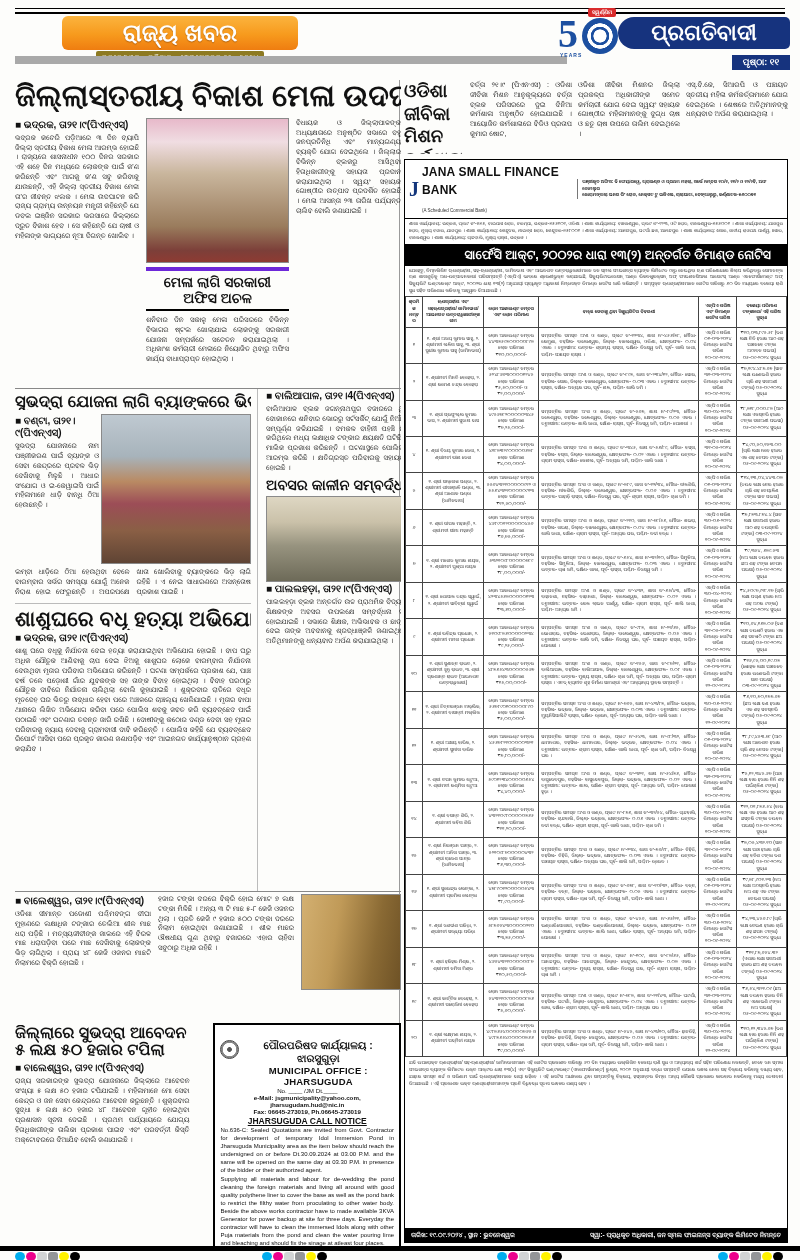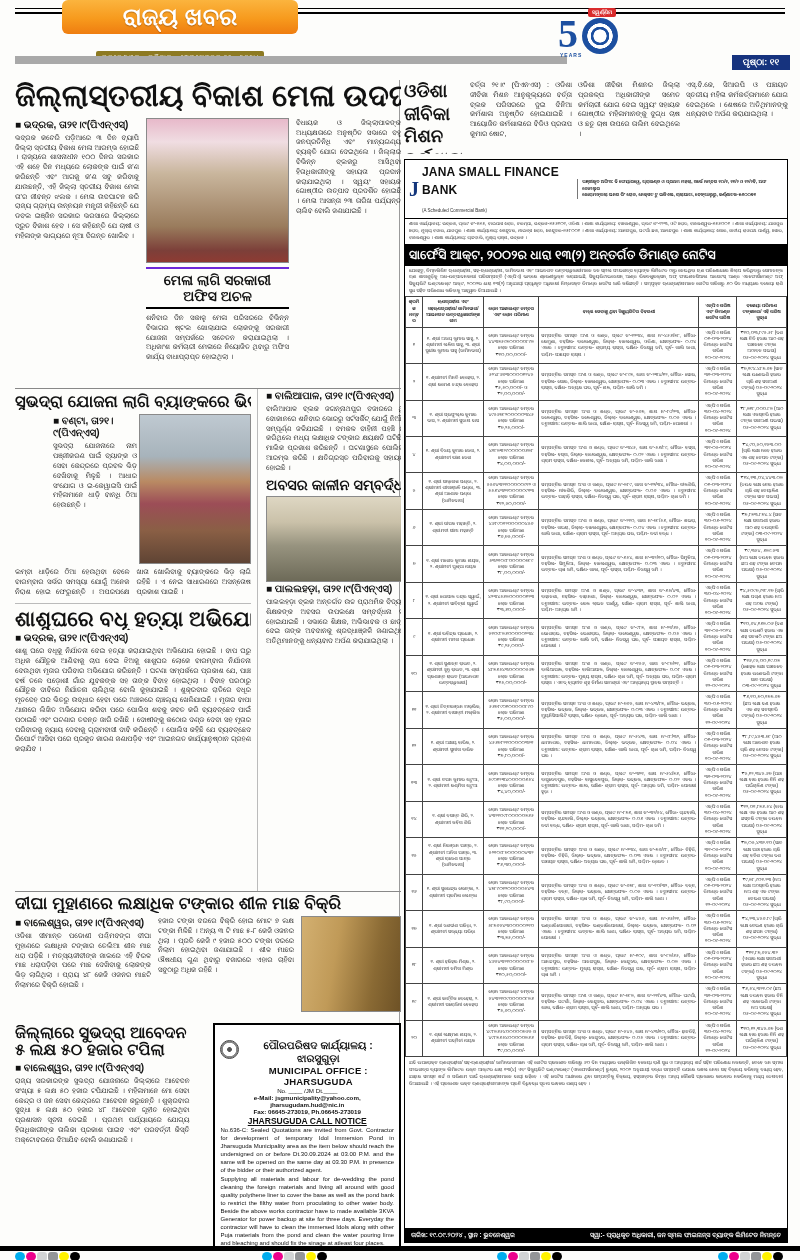--- a/index.html
+++ b/index.html
@@ -1,21 +1,21 @@
 <!DOCTYPE html>
 <html><head>
 <meta charset="utf-8">
 <style>
   html,body{margin:0;padding:0;}
   body{width:800px;height:1260px;position:relative;background:#fdfdfb;color:#111;
        font-family:"Liberation Sans",sans-serif;overflow:hidden;}
   .abs{position:absolute;}
   
   .top-rule{left:15px;top:8px;width:770px;height:3px;border-top:1.2px solid #000;border-bottom:2.4px solid #000;}
-  .mast-banner{left:62px;top:0;width:236px;height:34px;border-radius:6px;
+  .mast-banner{left:62px;top:16px;width:236px;height:34px;border-radius:6px;
       background:linear-gradient(180deg,#fbb43e 0%,#f79a1d 55%,#ef7d10 100%);
       display:flex;align-items:center;justify-content:center;color:#fff;font-size:24px;font-weight:800;
       text-shadow:0 1px 1px rgba(90,40,0,.4);}
   .mast-date{left:96px;top:51px;width:168px;height:13px;background:#8d7a22;color:#fff;font-size:7.5px;
       display:flex;align-items:center;justify-content:center;border-radius:2px;letter-spacing:.3px;}
   .gray-bar{left:15px;top:56px;width:552px;height:8px;background:#a9a9a9;}
   .logo-wrap{left:558px;top:8px;width:232px;height:48px;}
   .logo-tag{position:absolute;left:30px;top:0;background:#d92b2b;color:#fff;font-size:5.5px;font-weight:bold;
       padding:1px 4px;border-radius:2px;}
   .logo-5{position:absolute;left:0;top:6px;font-size:40px;line-height:40px;font-weight:800;color:#1c4fa0;
@@ -36,27 +36,27 @@
   .hd{font-weight:800;line-height:1.06;margin:0;white-space:nowrap;overflow:hidden;}
   .photo{border:1px solid #8a8a8a;box-sizing:border-box;}
   
   .left-col{left:15px;top:80px;width:386px;}
   .main-art{height:308px;overflow:hidden;border-bottom:1px solid #888;}
   .main-art .hd{font-size:30px;margin-bottom:6px;}
   .main-cols{display:flex;gap:7px;}
   .mc1{width:124px;}.mc2{width:143px;}.mc3{flex:1;}
   .photo-event{width:143px;height:145px;
       background:linear-gradient(180deg,#e7b9ca 0%,#f0dde2 16%,#c9b69d 38%,#9a7c5d 75%,#7c3f39 92%,#8e3b33 100%);}
-  .subhead{border-top:2px solid #6d28d9;border-bottom:2px solid #000;font-size:14px;font-weight:800;
+  .subhead{border-top:4px solid #6d28d9;border-bottom:2px solid #000;font-size:14px;font-weight:800;
       text-align:center;padding:3px 0;margin:4px 0;line-height:1.15;}
   .band2{display:flex;gap:8px;height:502px;overflow:hidden;}
   .band2-left{width:236px;border-right:1px solid #bbb;padding-right:6px;}
   .band2-right{flex:1;}
   .art-subhadra .hd{font-size:16.5px;margin:4px 0;}
-  .sub-row{display:flex;gap:2px;margin-left:38px;}
+  .sub-row{display:flex;gap:2px;}
   .sub-txt{width:84px;}
   .photo-bank{flex:1;height:150px;
       background:linear-gradient(180deg,#bfc9d1 0%,#a7b3bb 28%,#b98a63 45%,#9c4d57 60%,#8a5f45 78%,#5f4434 100%);}
   .cont2{column-count:2;column-gap:7px;margin-top:3px;}
   .art-murder{margin-top:6px;border-top:1px solid #bbb;padding-top:2px;}
   .art-murder .hd{font-size:21px;margin:2px 0 2px;}
   .art-sweet .hd{font-size:19px;white-space:normal;margin:2px 0;}
   .art-retire{margin-top:5px;}
   .art-retire .hd{font-size:14.5px;margin:3px 0;}
   .photo-retire{width:100%;height:86px;
@@ -89,21 +89,21 @@
   .jv-col{flex:1;}
   .bank-box{margin-top:5px;border:1.2px solid #000;height:1084px;box-sizing:border-box;display:flex;
       flex-direction:column;overflow:hidden;background:#fff;}
   .bank-header{display:flex;align-items:center;border-bottom:1px solid #000;padding:2px 4px;}
   .bank-logo-side{width:45%;display:flex;align-items:center;gap:3px;}
   .jana-j{font-size:20px;font-weight:800;color:#13367c;font-family:"Liberation Serif",serif;line-height:1;}
   .bank-name{font-size:12px;font-weight:800;letter-spacing:.2px;line-height:1.05;margin-top:32px;}
   .bank-tag{font-size:4.5px;color:#333;}
   .bank-regoff{flex:1;border-left:1px solid #777;padding-left:4px;font-size:4.6px;font-weight:bold;line-height:1.45;}
   .bank-branches{font-size:4.6px;line-height:1.5;padding:2px 4px;border-bottom:1px solid #000;text-align:justify;}
-  .bank-banner{background:#000;color:#fff;font-size:12.5px;font-weight:800;text-align:left;padding:3px 4px;}
+  .bank-banner{background:#000;color:#fff;font-size:12.5px;font-weight:800;text-align:right;padding:3px 16px;}
   .bank-intro{font-size:4.7px;line-height:1.42;text-align:justify;padding:2px 4px;}
   table.bank-tbl{width:100%;border-collapse:collapse;table-layout:fixed;}
   .bank-tbl th,.bank-tbl td{border:0.6px solid #444;font-size:4.7px;line-height:1.34;padding:2px;
       vertical-align:middle;word-wrap:break-word;}
   .bank-tbl th{font-weight:bold;text-align:center;}
   td.c-sl,td.c-name,td.c-loan,td.c-npa,td.c-due{text-align:center;}
   td.c-sec{text-align:justify;}
   .bank-footnote{flex:1;font-size:4.7px;line-height:1.45;text-align:justify;padding:3px 4px;overflow:hidden;}
   .bank-footbar{background:#000;color:#fff;display:flex;justify-content:space-between;align-items:center;
       font-size:6.4px;font-weight:bold;padding:3px 6px;}
@@ -125,20 +125,21 @@
 <div class="abs mast-banner">
   <span>ରାଜ୍ୟ ଖବର</span>
 </div>
 <div class="abs mast-date">ଭୁବନେଶ୍ୱର • ରବିବାର • ସେପ୍ଟେମ୍ବର ୨୨ • ୨୦୨୪</div>
 <div class="abs gray-bar"></div>
 <div class="abs logo-wrap">
   <span class="logo-tag">ସ୍ୱର୍ଣ୍ଣିମ</span>
   <span class="logo-5">5</span>
   <span class="logo-years">YEARS</span>
   <span class="logo-emblem"></span>
+  <span class="logo-banner">ପ୍ରଗତିବାଦୀ</span>
 </div>
 <div class="abs page-box">ପୃଷ୍ଠା: ୧୧</div>
 <div class="abs v-rule"></div>
 
 <div class="abs left-col">
 
   <div class="main-art">
     <h1 class="hd">ଜିଲ୍ଲାସ୍ତରୀୟ ବିକାଶ ମେଳା ଉଦଘାଟିତ</h1>
     <div class="main-cols">
       <div class="mc1">
@@ -170,34 +171,33 @@
         <div class="b7 cont2">ଲମ୍ବା ଧାଡ଼ିରେ ଠିଆ ହେଉଥିବା ବେଳେ ବାରମ୍ବାର ସର୍ଭର ସମସ୍ୟା ଯୋଗୁଁ ଅନେକ ନିରାଶ ହୋଇ ଫେରୁଛନ୍ତି । ଅପରପକ୍ଷେ ଖାତା ଖୋଲିବାକୁ ବ୍ୟାଙ୍କରେ ଭିଡ଼ ଲାଗି ରହିଛି । ଏ ନେଇ ସାଧାରଣରେ ଅସନ୍ତୋଷ ପ୍ରକାଶ ପାଇଛି ।</div>
       </div>
       <div class="art-murder">
         <h2 class="hd">ଶାଶୁଘରେ ବଧୂ ହତ୍ୟା ଅଭିଯୋଗ</h2>
         <div class="byline">■ ଭଦ୍ରକ, ତା୨୧।୯(ପିଏନ୍‌ଏସ୍)</div>
         <div class="b7">ଶାଶୁ ଘରେ ବଧୂକୁ ନିର୍ଯାତନା ଦେଇ ହତ୍ୟା କରାଯାଇଥିବା ଅଭିଯୋଗ ହୋଇଛି । ବାପ ଘରୁ ଅଧିକ ଯୌତୁକ ଆଣିବାକୁ ଚାପ ଦେଇ ଝିଅକୁ ଶାଶୁଘର ଲୋକେ ବାରମ୍ବାର ନିର୍ଯାତନା ଦେଉଥିବା ମୃତାର ପରିବାର ଅଭିଯୋଗ କରିଛନ୍ତି । ଘଟଣା ସମ୍ପର୍କରେ ପ୍ରକାଶ ଯେ, ପାଞ୍ଚ ବର୍ଷ ତଳେ ପଡ଼ୋଶୀ ଗାଁର ଯୁବକଙ୍କ ସହ ତାଙ୍କ ବିବାହ ହୋଇଥିଲା । ବିବାହ ପରଠାରୁ ଯୌତୁକ ଦାବିରେ ନିର୍ଯାତନା ଚାଲିଥିଲା ବୋଲି କୁହାଯାଇଛି । ଶୁକ୍ରବାର ରାତିରେ ବଧୂର ମୃତଦେହ ଘର ଭିତରୁ ଉଦ୍ଧାର ହେବା ପରେ ଅଞ୍ଚଳରେ ଚାଞ୍ଚଲ୍ୟ ଖେଳିଯାଇଛି । ମୃତାର ବାପା ଥାନାରେ ଲିଖିତ ଅଭିଯୋଗ କରିବା ପରେ ପୋଲିସ ଶବକୁ ଜବତ କରି ବ୍ୟବଚ୍ଛେଦ ପାଇଁ ପଠାଇଛି ଏବଂ ଘଟଣାର ତଦନ୍ତ ଜାରି ରଖିଛି । ଦୋଷୀଙ୍କୁ କଠୋର ଦଣ୍ଡ ଦେବା ସହ ମୃତାର ପରିବାରକୁ ନ୍ୟାୟ ଦେବାକୁ ଗ୍ରାମବାସୀ ଦାବି କରିଛନ୍ତି । ପୋଲିସ କହିଛି ଯେ ବ୍ୟବଚ୍ଛେଦ ରିପୋର୍ଟ ଆସିବା ପରେ ପ୍ରକୃତ କାରଣ ଜଣାପଡ଼ିବ ଏବଂ ଆଇନଗତ କାର୍ଯ୍ୟାନୁଷ୍ଠାନ ଗ୍ରହଣ କରାଯିବ ।</div>
       </div>
     </div>
     <div class="band2-right">
       <div class="art-sweet">
-        <div class="byline">■ ବାଲିଆପାଳ, ତା୨୧।୯(ପିଏନ୍‌ଏସ୍)</div>
+        <div class="byline">■ ବାଲିଆପାଳ, ତା୨୧।4(ପିଏନ୍‌ଏସ୍)</div>
         <div class="b7">ବାଲିଆପାଳ ବ୍ଲକ ଜଗନ୍ନାଥପୁର ବଜାରରେ ଥିବା ଏକ ମିଠା ଦୋକାନରେ ଶନିବାର ଭୋରରୁ ସର୍ଟସର୍କିଟ୍ ଯୋଗୁଁ ନିଆଁ ଲାଗି ଦୋକାନଟି ସମ୍ପୂର୍ଣ୍ଣ ଜଳିଯାଇଛି । ଦମକଳ ବାହିନୀ ପହଞ୍ଚି ନିଆଁକୁ ଆୟତ୍ତ କରିଥିଲେ ମଧ୍ୟ ଲକ୍ଷାଧିକ ଟଙ୍କାର କ୍ଷୟକ୍ଷତି ଘଟିଛି ବୋଲି ଦୋକାନ ମାଲିକ ପ୍ରକାଶ କରିଛନ୍ତି । ଘଟଣାସ୍ଥଳେ ପୋଲିସ ପହଞ୍ଚି ତଦନ୍ତ ଆରମ୍ଭ କରିଛି । କ୍ଷତିଗ୍ରସ୍ତ ପରିବାରକୁ ସହାୟତା ଦେବାକୁ ଦାବି ହୋଇଛି ।</div>
       </div>
       <div class="art-retire">
         <h2 class="hd">ଅବସର କାଳୀନ ସମ୍ବର୍ଦ୍ଧନା ସଭା</h2>
         <div class="photo photo-retire"></div>
         <div class="byline">■ ପାଲଲହଡ଼ା, ତା୨୧।୯(ପିଏନ୍‌ଏସ୍)</div>
         <div class="b7">ପାଲଲହଡ଼ା ବ୍ଲକ ଅନ୍ତର୍ଗତ ଉଚ୍ଚ ପ୍ରାଥମିକ ବିଦ୍ୟାଳୟର ପ୍ରଧାନ ଶିକ୍ଷକଙ୍କ ଅବସର ଉପଲକ୍ଷେ ସମ୍ବର୍ଦ୍ଧନା ସଭା ଅନୁଷ୍ଠିତ ହୋଇଯାଇଛି । ସଭାରେ ଶିକ୍ଷକ, ଅଭିଭାବକ ଓ ଛାତ୍ରଛାତ୍ରୀ ଯୋଗ ଦେଇ ତାଙ୍କ ଅବଦାନକୁ ଶ୍ରଦ୍ଧାଞ୍ଜଳି ଜଣାଇଥିଲେ । ଶେଷରେ ଅତିଥିମାନଙ୍କୁ ଧନ୍ୟବାଦ ଅର୍ପଣ କରାଯାଇଥିଲା ।</div>
       </div>
     </div>
   </div>
 
   <div class="art-digha">
-    <h2 class="hd">ଦୀଘା ମୁହାଣରେ ଲକ୍ଷାଧିକ ଟଙ୍କାର ଶୀଳ ମାଛ ବିକ୍ରି</h2>
     <div class="digha-row">
       <div class="dg1">
         <div class="byline">■ ବାଲେଶ୍ୱର, ତା୨୧।୯(ପିଏନ୍‌ଏସ୍)</div>
         <div class="b7">ଓଡିଶା ସୀମାନ୍ତ ପଡୋଶୀ ପଶ୍ଚିମବଙ୍ଗ ଦୀଘା ମୁହାଣରେ ଲକ୍ଷାଧିକ ଟଙ୍କାର ତେଲିଆ ଶୀଳ ମାଛ ଧରା ପଡ଼ିଛି । ମତ୍ସ୍ୟଜୀବୀଙ୍କ ଜାଲରେ ଏହି ବିରଳ ମାଛ ଧରାପଡ଼ିବା ପରେ ମାଛ ଦେଖିବାକୁ ଲୋକଙ୍କ ଭିଡ଼ ଲାଗିଥିଲା । ପ୍ରାୟ ୪୮ କେଜି ଓଜନର ମାଛଟି ନିଲାମରେ ବିକ୍ରି ହୋଇଛି ।</div>
       </div>
       <div class="dg2">
         <div class="b7">ହଜାର ଟଙ୍କା ଦରରେ ବିକ୍ରି ହୋଇ ମୋଟ ୭ ଲକ୍ଷ ଟଙ୍କା ମିଳିଛି । ଅନ୍ୟ ୩ ଟି ମାଛ ୫-୮ କେଜି ଓଜନର ଥିଲା । ପ୍ରତି କେଜି ୯ ହଜାର ୫୦୦ ଟଙ୍କା ଦରରେ ନିଲାମ ହୋଇଥିବା ଜଣାଯାଇଛି । ଶୀଳ ମାଛର ଔଷଧୀୟ ଗୁଣ ଥିବାରୁ ବଜାରରେ ଏହାର ଚାହିଦା ସବୁଠାରୁ ଅଧିକ ରହିଛି ।</div>
       </div>
       <div class="photo photo-fish"></div>
     </div>

